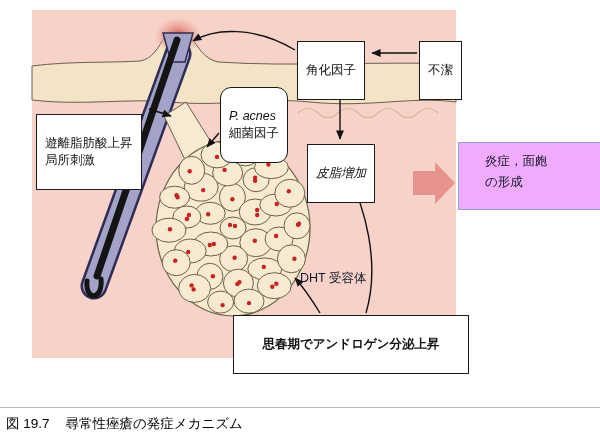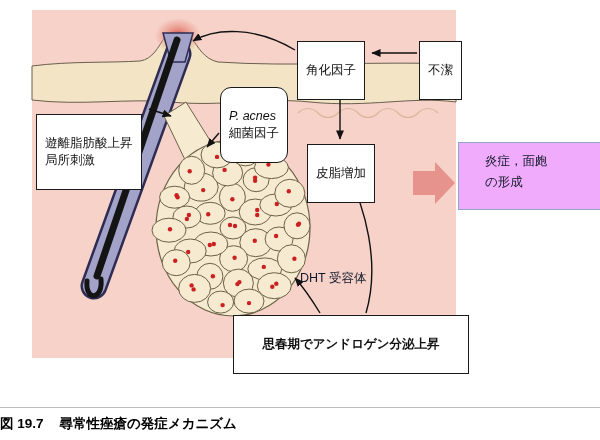--- a/index.html
+++ b/index.html
@@ -9,21 +9,21 @@
   svg{position:absolute;left:0;top:0;}
   .box{position:absolute;background:#fff;border:1.4px solid #1a1a1a;font-size:12.5px;
        line-height:1.35;color:#111;padding:20px 8px;white-space:nowrap;}
   .center{text-align:center;}
   .ln{display:block;}
   .blue-box{position:absolute;left:458px;top:142px;width:104px;height:50px;
        background:#f0abfc;border:1.2px solid #8fa6c9;color:#101826;
        font-size:12.5px;line-height:1.7;padding:8px 26px;white-space:nowrap;}
   .plain-label{position:absolute;font-size:12.5px;color:#0f172a;white-space:nowrap;}
   .rule{position:absolute;left:0;top:407px;width:600px;height:1px;background:#bdbdbd;}
-  .caption{position:absolute;left:0;top:415px;font-size:13.5px;font-weight:bold;color:#000;}
+  .caption{position:absolute;left:6px;top:415px;font-size:13.5px;font-weight:normal;color:#000;}
   .caption .ttl{margin-left:16px;}
   i{font-style:italic;}
 </style>
 </head>
 <body>
 
 <div class="stage">
 
   <svg width="600" height="440" viewBox="0 0 600 440">
     <defs>
@@ -156,21 +156,21 @@
   <div class="box" style="left:36px;top:94px;margin-top:20px;">
     <span class="ln">遊離脂肪酸上昇</span>
     <span class="ln">局所刺激</span>
   </div>
 
   <div class="box" style="left:220px;top:87px;border-radius:11px;">
     <span class="ln"><i>P. acnes</i></span>
     <span class="ln">細菌因子</span>
   </div>
 
-  <div class="box center" style="left:307px;top:144px;">皮脂増加</div>
+  <div class="box center" style="left:307px;top:144px;font-style:italic;">皮脂増加</div>
 
   <div class="blue-box">
     <span class="ln">炎症，面皰</span>
     <span class="ln">の形成</span>
   </div>
 
   <div class="plain-label" style="left:300px;top:270px;">DHT 受容体</div>
 
   <div class="box center" style="left:233px;top:315px;min-width:218px;font-weight:bold;">思春期でアンドロゲン分泌上昇</div>
 

